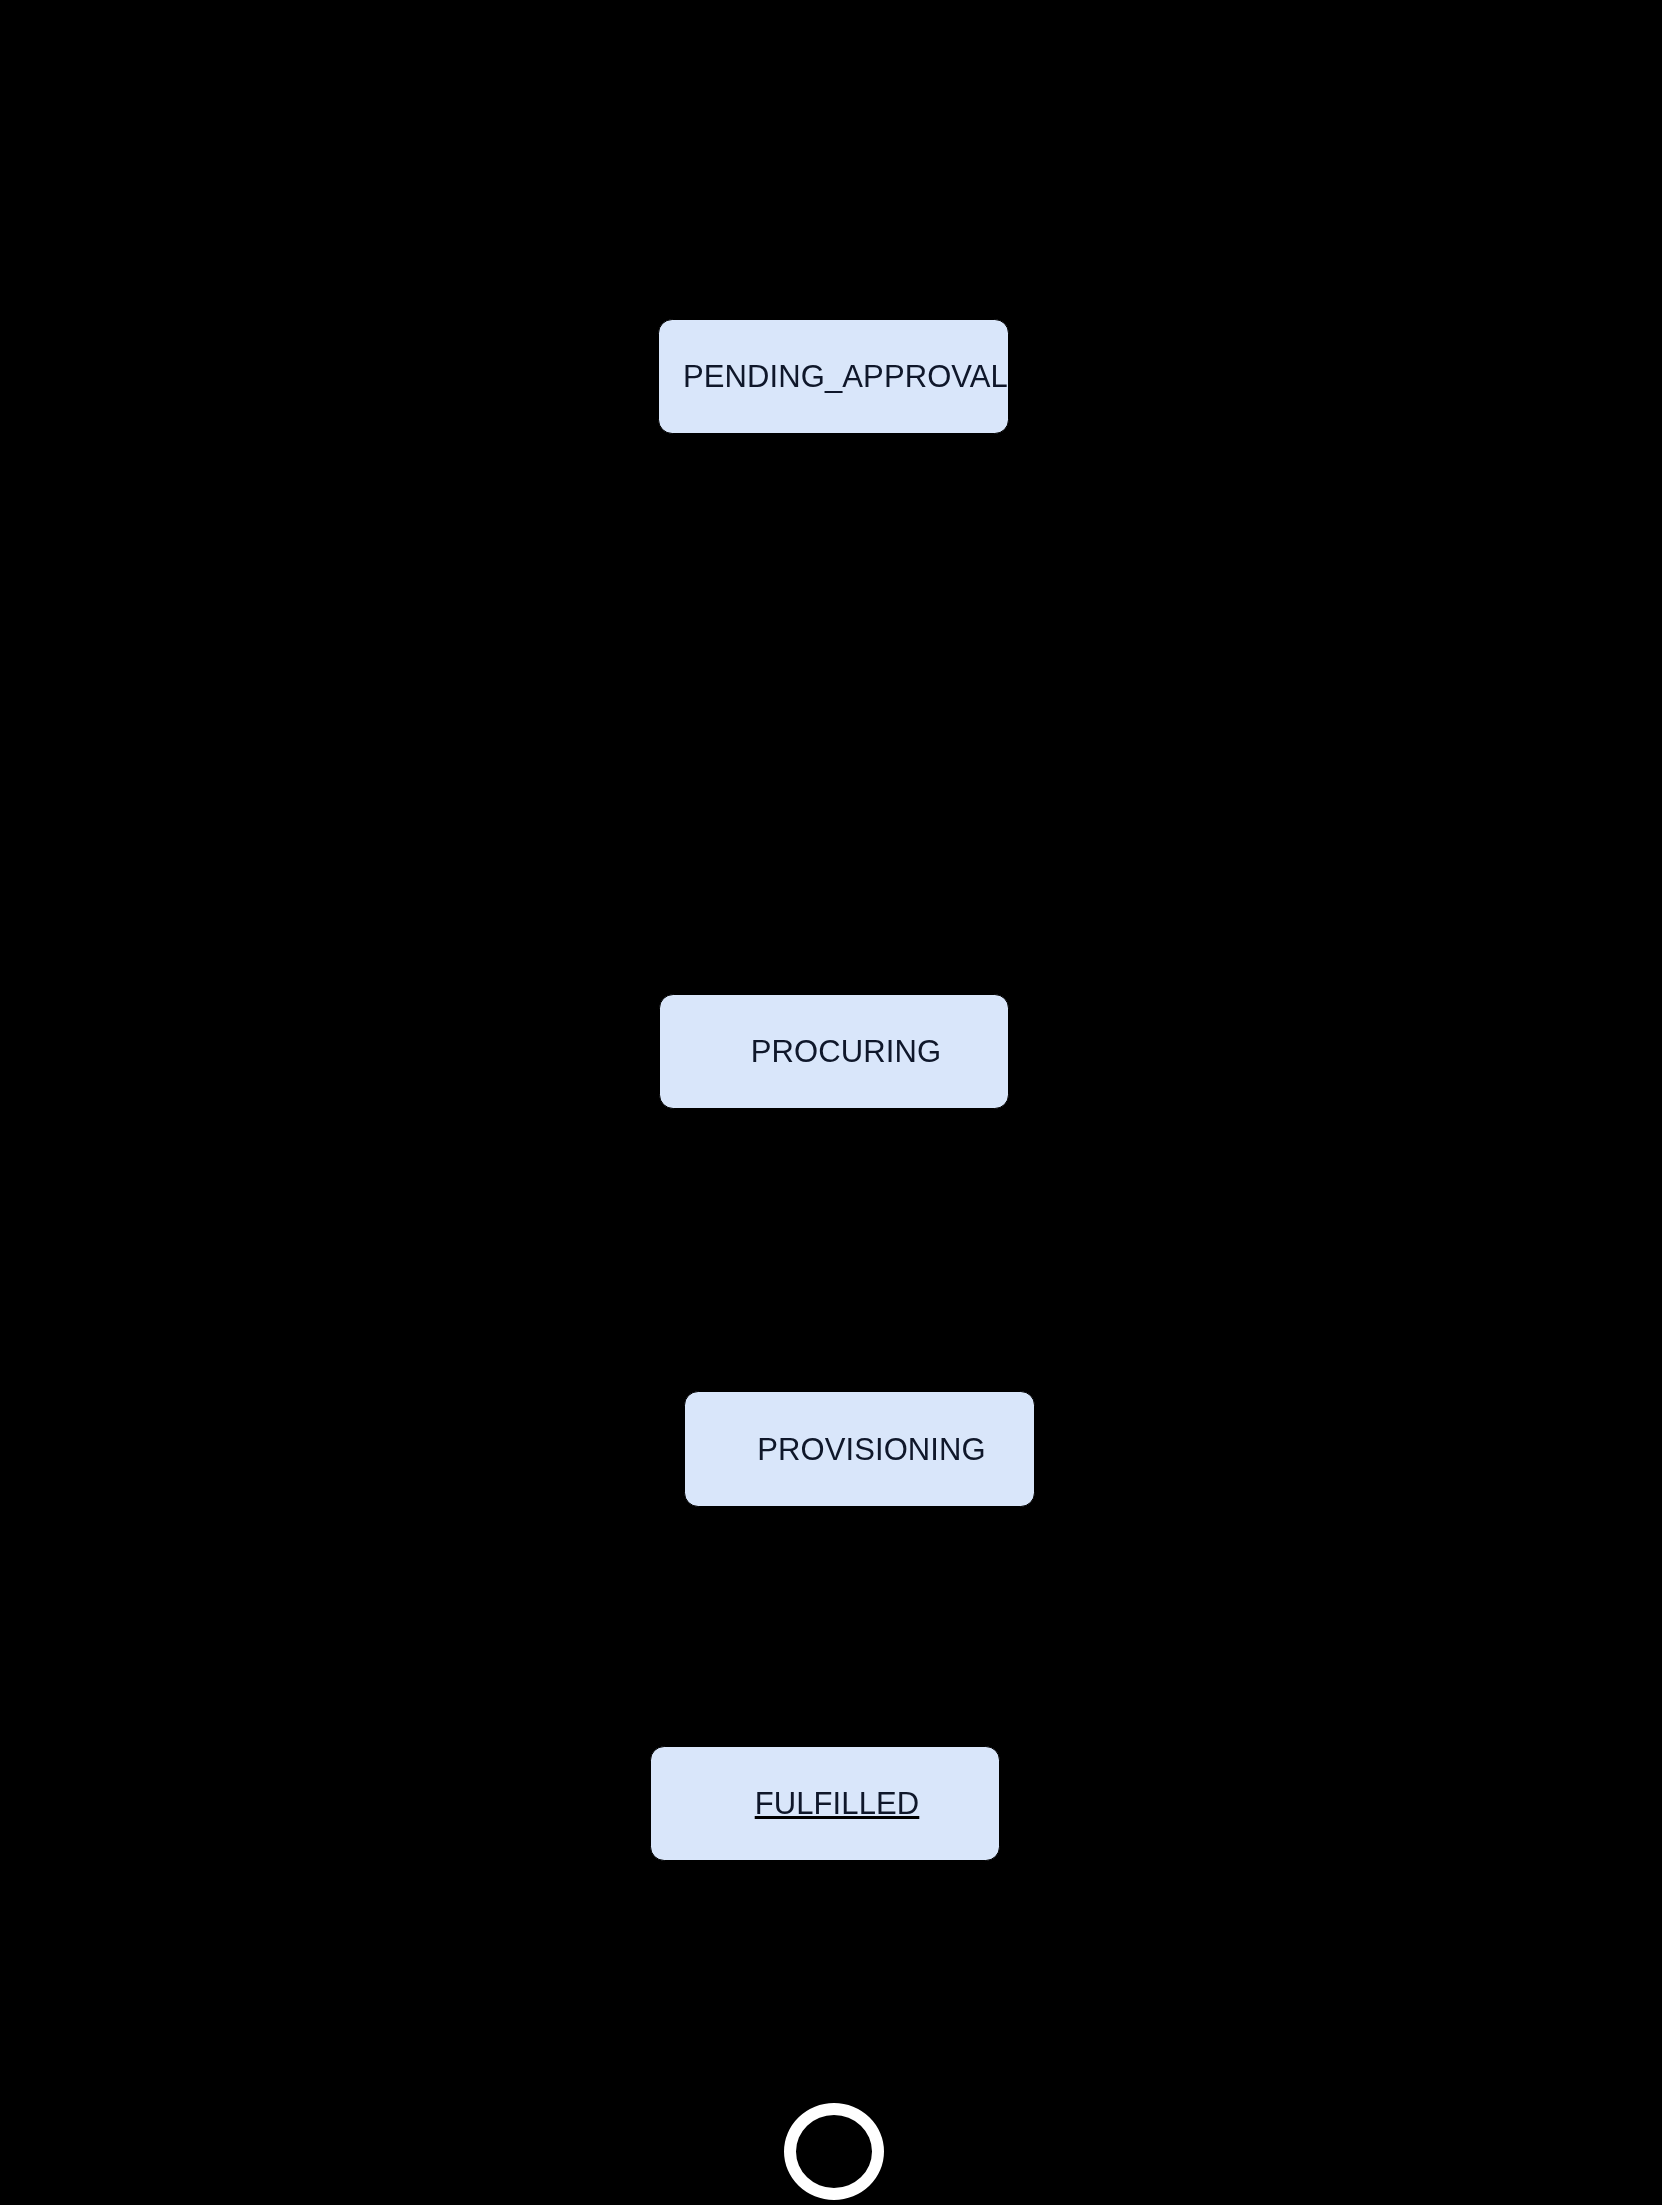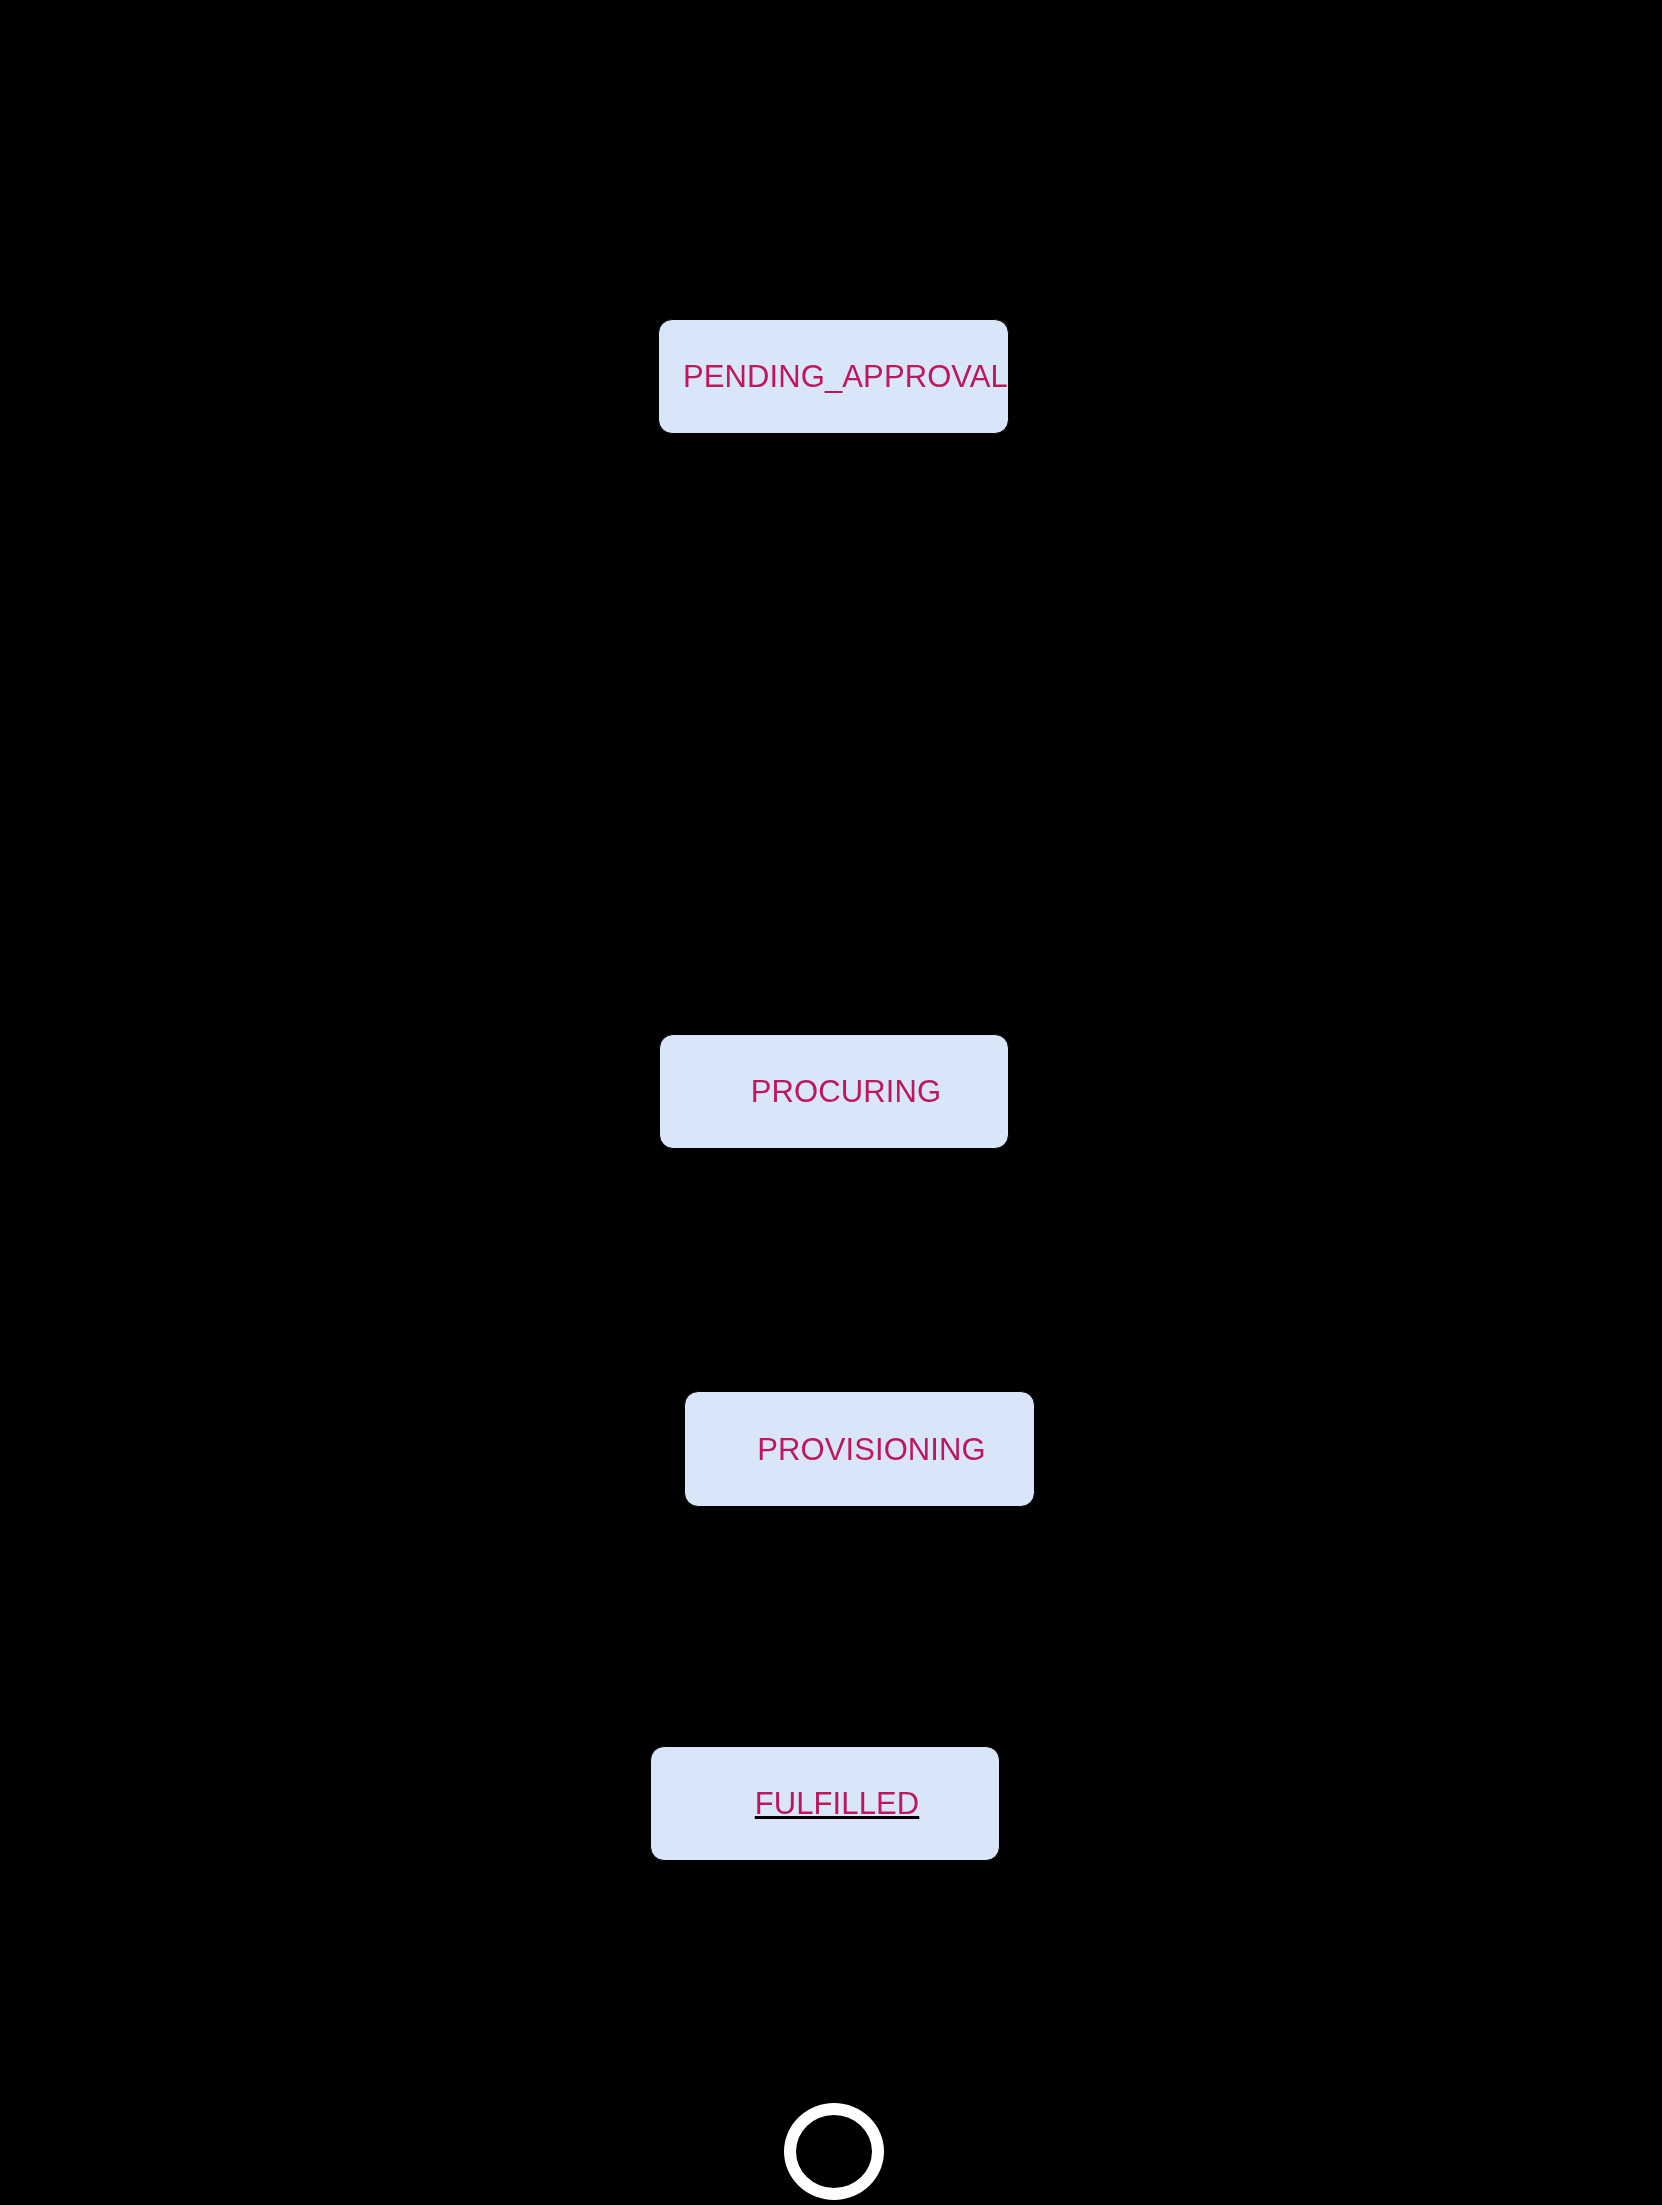--- a/index.html
+++ b/index.html
@@ -57,21 +57,21 @@
     font-size: 31px;
     font-weight: 400;
     letter-spacing: 0.1px;
     line-height: 1;
     white-space: nowrap;
     font-family: "Liberation Sans", sans-serif;
   }
 
   .node-label {
     display: block;
-    color: #be185d;
+    color: #0f172a;
     margin-left: 24px;
   }
 
   
   .end-node {
     position: absolute;
     box-sizing: border-box;
     border-radius: 50%;
     background: transparent;
     border: 12px solid #ffffff;
@@ -95,21 +95,21 @@
   <div class="edge-arrow" style="top:1722px;"></div>
 
   <div class="edge-line" style="top:1861px; height:218px;"></div>
   <div class="edge-arrow" style="top:2079px;"></div>
 
   <div class="state-node" style="left:658px; top:319px; width:351px; height:115px;">
     <span class="node-label">PENDING_APPROVAL</span>
   </div>
 
 
-  <div class="state-node" style="left:659px; top:1034px; width:350px; height:115px;justify-content:center;">
+  <div class="state-node" style="left:659px; top:994px; width:350px; height:115px;justify-content:center;">
     <span class="node-label">PROCURING</span>
   </div>
 
   <div class="state-node" style="left:684px; top:1391px; width:351px; height:116px;">
     <span class="node-label">PROVISIONING</span>
   </div>
 
   <div class="state-node" style="left:650px; top:1746px; width:350px; height:115px;text-decoration:underline;">
     <span class="node-label">FULFILLED</span>
   </div>

